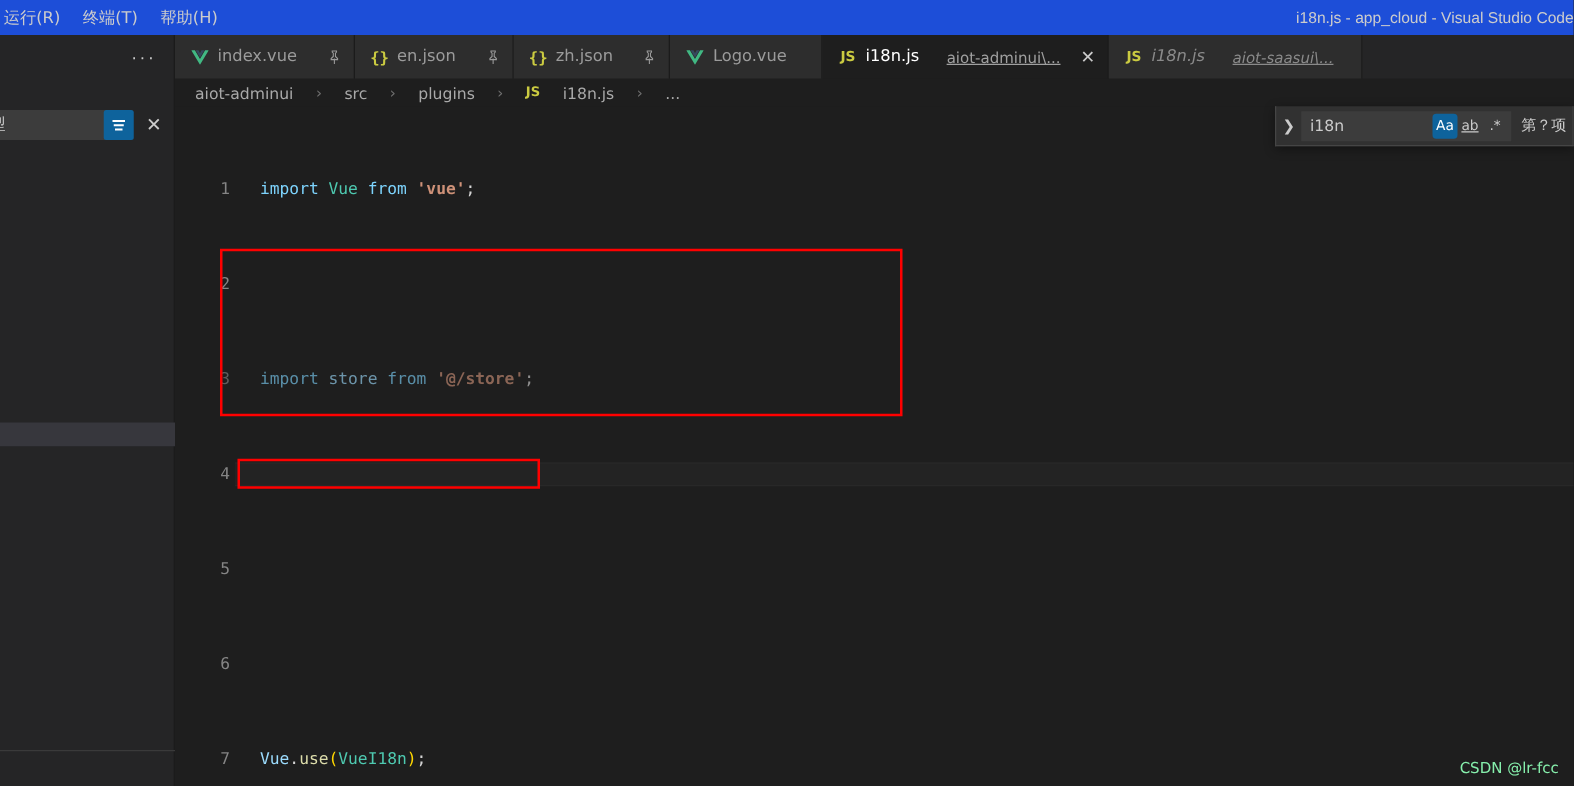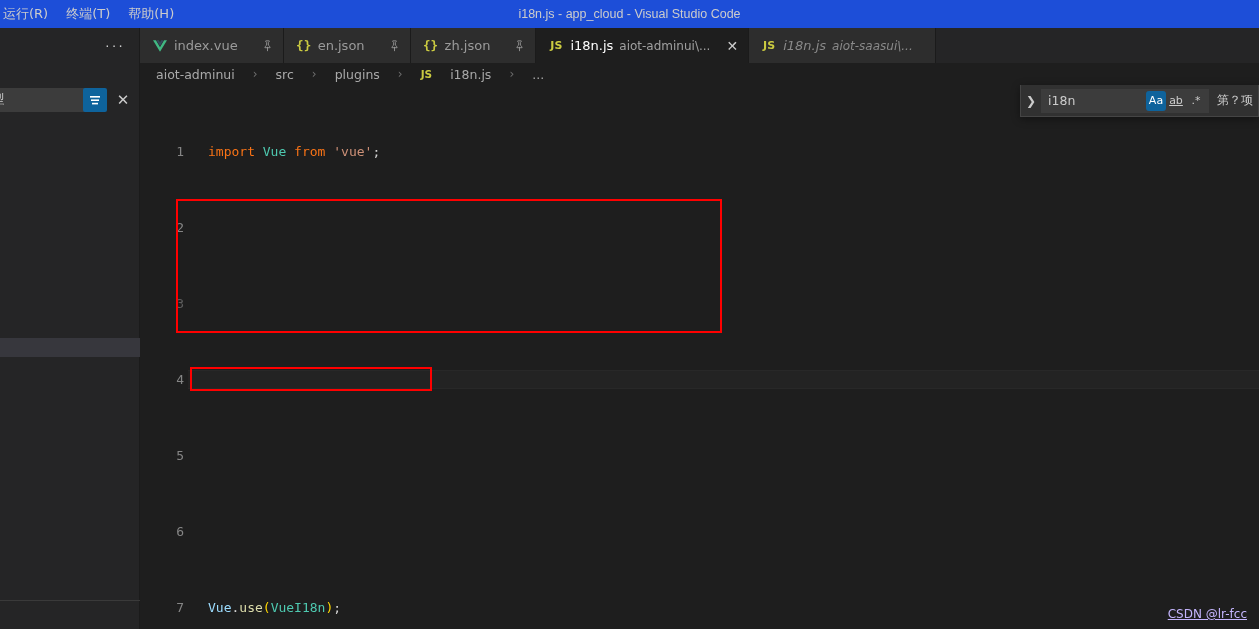--- a/index.html
+++ b/index.html
@@ -15,21 +15,21 @@
   .titlebar {
     position: absolute; left: 0; top: 0; width: 1259px; height: 28px;
     background: #1d4ed8; display: flex; align-items: center;
   }
   .menu-items { display: flex; align-items: center; margin-left: -6px; }
   .menu-item {
     color: #cccccc; font-size: 13px; padding: 3px 9px; white-space: nowrap;
     font-family: "DejaVu Sans", sans-serif;
   }
   .title-center {
-    position: absolute; left: 0; right: 0; text-align: center;
+    position: absolute; left: 0; right: 0; text-align: right;
     color: #cccccc; font-size: 12.5px; pointer-events: none;
   }
 
   
   .sidepanel {
     position: absolute; left: 0; top: 28px; width: 140px; height: 601px;
     background: #252526; border-right: 1px solid #1b1b1b;
   }
   .sp-input {
     position: absolute; left: -40px; top: 60px; width: 130px; height: 24px;
@@ -65,21 +65,21 @@
   .tab {
     display: flex; align-items: center; gap: 6px;
     padding: 0 10px 0 12px; height: 35px;
     border-right: 1px solid #1b1b1b;
     background: #2d2d2d; color: #9b9b9b; font-size: 13px;
     white-space: nowrap; position: relative;
     font-family: "DejaVu Sans", sans-serif;
   }
   .tab.active { background: #1e1e1e; color: #ffffff; }
   .tab.preview .tab-label { font-style: italic; color: #8a8a8a; }
-  .tab .tab-sub { font-size: 12px; color: #8a8a8a; margin-left: 0; }
+  .tab .tab-sub { font-size: 12px; color: #8a8a8a; margin-left: 16px; text-decoration: underline; }
   .tab.active .tab-sub { color: #a0a0a0; }
   .tab-icon { width: 16px; height: 16px; display: flex; align-items: center; justify-content: center; flex: 0 0 auto; }
   .icon-json { color: #cbcb41; font-size: 12.5px; font-weight: bold; font-family: "DejaVu Sans Mono", monospace; }
   .icon-js { color: #cbcb41; font-size: 11px; font-weight: bold; font-family: "DejaVu Sans", sans-serif; }
   .tab-pin { margin-left: 18px; color: #9b9b9b; display: flex; align-items: center; }
   .tab-close { margin-left: 10px; color: #cccccc; font-size: 14px; line-height: 1; display:flex; align-items:center;}
   .tabstrip-filler { flex: 1 1 auto; background: #252526; }
   .tab-more {
     position: absolute; left: 105px; top: 38px; color: #cccccc; font-size: 14px;
     letter-spacing: 2px; line-height: 1;
@@ -110,25 +110,25 @@
     position: absolute; left: 48px; right: 0; top: 0; height: 19px;
     background: #232323; border-top: 1px solid #282828; border-bottom: 1px solid #282828;
   }
   .ln {
     width: 44px; text-align: right; color: #858585; flex: 0 0 44px;
     padding-right: 0; user-select: none; position: relative; z-index: 2;
   }
   .ltxt { margin-left: 24px; position: relative; z-index: 2; }
 
   
-  .kw   { color: #f97316; }  
+  .kw   { color: #7dd3fc; }  
   .cls  { color: #4ec9b0; }  
   .var  { color: #9cdcfe; }  
   .fn   { color: #dcdcaa; }  
-  .str  { color: #ce9178; }  
+  .str  { color: #ce9178; font-weight: bold; }  
   .pun  { color: #d4d4d4; }  
   .br1  { color: #ffd700; }
   .dim  { opacity: 0.62; }
   .hit  { background: #623315; border-radius: 1px; }
 
   
   .redbox {
     position: absolute; border: 2px solid #ff0000; pointer-events: none; z-index: 30;
   }
   #redbox-main { left: 176px; top: 199px; width: 546px; height: 134px; }
@@ -155,23 +155,22 @@
   .fw-btn.on { background: #0e639c; color: #ffffff; }
   .fw-btn .ul { text-decoration: underline; }
   .fw-status {
     color: #cccccc; font-size: 12px; padding: 0 5px 0 4px; white-space: nowrap;
     font-family: Liberation Sans, sans-serif;
   }
 
   
   .watermark {
     position: absolute; right: 12px; bottom: 8px;
-    color: #c4b5fd; font-size: 12px;
-    font-family: "DejaVu Sans", sans-serif;
-    text-decoration: underline;
+    color: #86efac; font-size: 12px;
+    font-family: "DejaVu Sans", sans-serif;
   }
 </style>
 </head>
 <body>
 
 <div class="titlebar">
   <div class="menu-items">
     <div class="menu-item">运行(R)</div>
     <div class="menu-item">终端(T)</div>
     <div class="menu-item">帮助(H)</div>
@@ -224,20 +223,29 @@
   <div class="tab">
     <span class="tab-icon icon-json">{}</span>
     <span class="tab-label">zh.json</span>
     <span class="tab-pin">
       <svg width="11" height="12" viewBox="0 0 12 14" aria-hidden="true">
         <path d="M4 1 h4 v1 l-1 1 v3 l2 2 v1 H3 v-1 l2-2 V3 L4 2 Z M6 8 v5" stroke="#9b9b9b" stroke-width="1" fill="none"></path>
       </svg>
     </span>
   </div>
 
+  <div class="tab" style="padding-right:28px;">
+    <span class="tab-icon">
+      <svg width="14" height="12" viewBox="0 0 24 20" aria-hidden="true">
+        <polygon points="0,0 5,0 12,12 19,0 24,0 12,20" fill="#41b883"></polygon>
+        <polygon points="6,0 10,0 12,4 14,0 18,0 12,10" fill="#35495e"></polygon>
+      </svg>
+    </span>
+    <span class="tab-label">Logo.vue</span>
+  </div>
 
   <div class="tab active">
     <span class="tab-icon icon-js">JS</span>
     <span class="tab-label">i18n.js</span>
     <span class="tab-sub">aiot-adminui\...</span>
     <span class="tab-close">✕</span>
   </div>
 
   <div class="tab preview" style="padding-right:22px;">
     <span class="tab-icon icon-js">JS</span>
@@ -268,20 +276,21 @@
       <span class="ln">1</span>
       <span class="ltxt"><span class="kw">import</span> <span class="cls">Vue</span> <span class="kw">from</span> <span class="str">'vue'</span><span class="pun">;</span></span>
     </div>
 
     <div class="line">
       <span class="ln">2</span>
     </div>
 
     <div class="line dim">
       <span class="ln">3</span>
+      <span class="ltxt"><span class="kw">import</span> <span class="var">store</span> <span class="kw">from</span> <span class="str">'@/store'</span><span class="pun">;</span></span>
     </div>
 
     <div class="line curline">
       <span class="line-bg"></span>
       <span class="ln">4</span>
     </div>
 
     <div class="line">
       <span class="ln">5</span>
       <span class="ltxt"></span>

